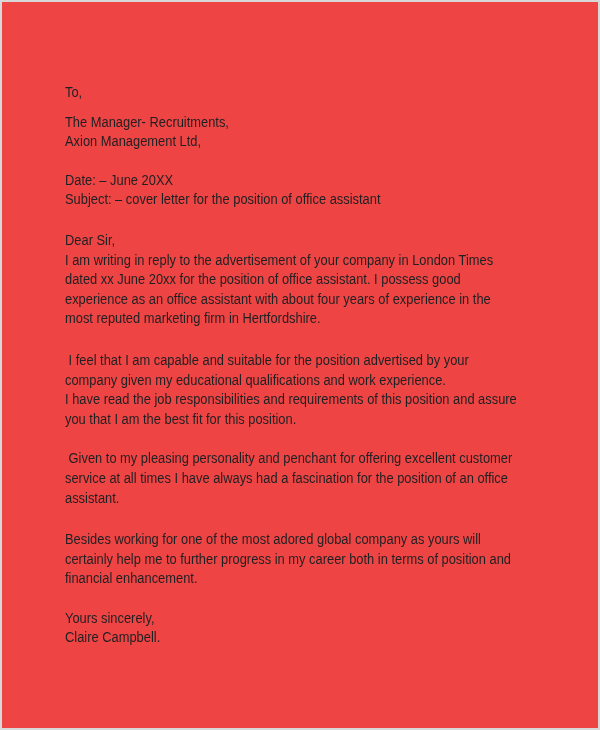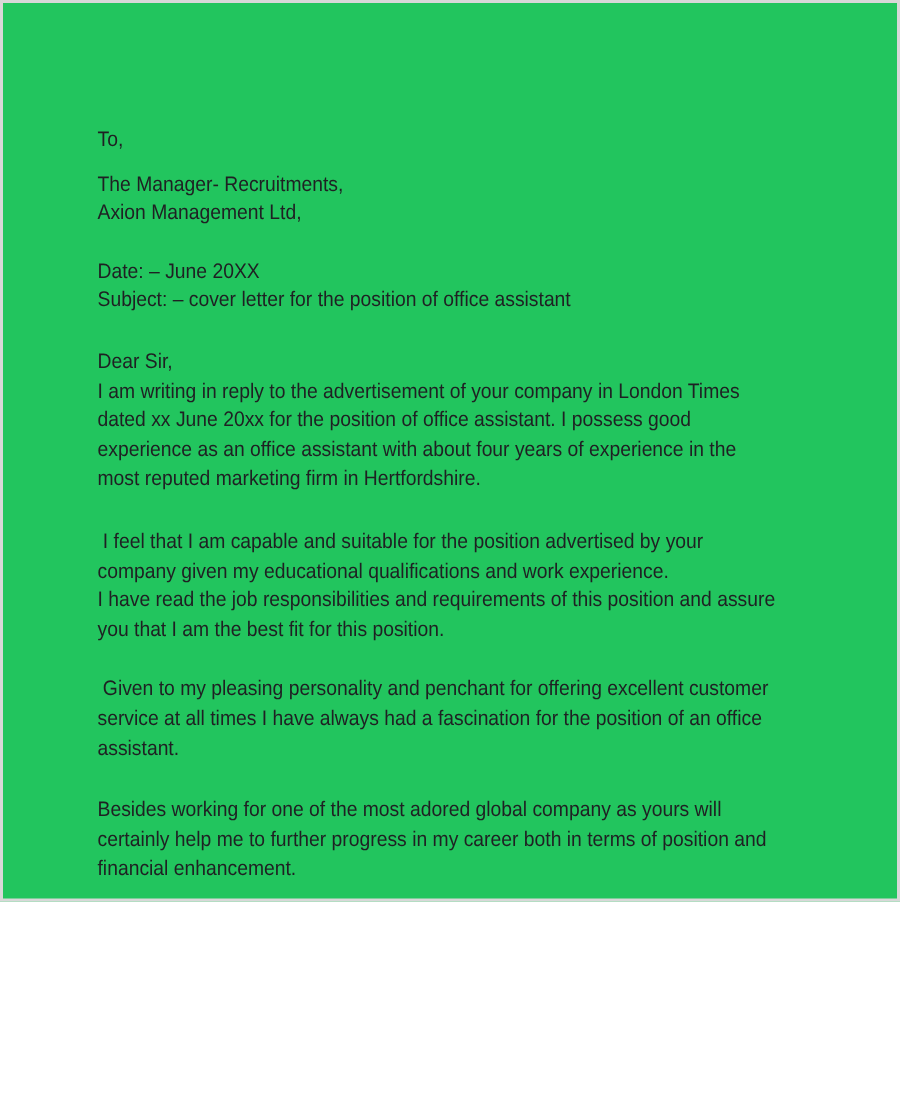--- a/index.html
+++ b/index.html
@@ -9,22 +9,22 @@
   body {
     width: 600px;
     height: 730px;
     background: #ffffff;
     font-family: "Liberation Sans", sans-serif;
   }
   .page {
     box-sizing: border-box;
     position: relative;
     width: 600px;
-    height: 601px;
-    background: #22c55e;
+    height: 730px;
+    background: #ef4444;
     border: 2px solid #d8d8d8;
     overflow: hidden;
   }
   .content {
     position: absolute;
     left: 63px;
     top: 81px;
     width: 620px;
     transform: scaleX(0.92);
     transform-origin: 0 0;

